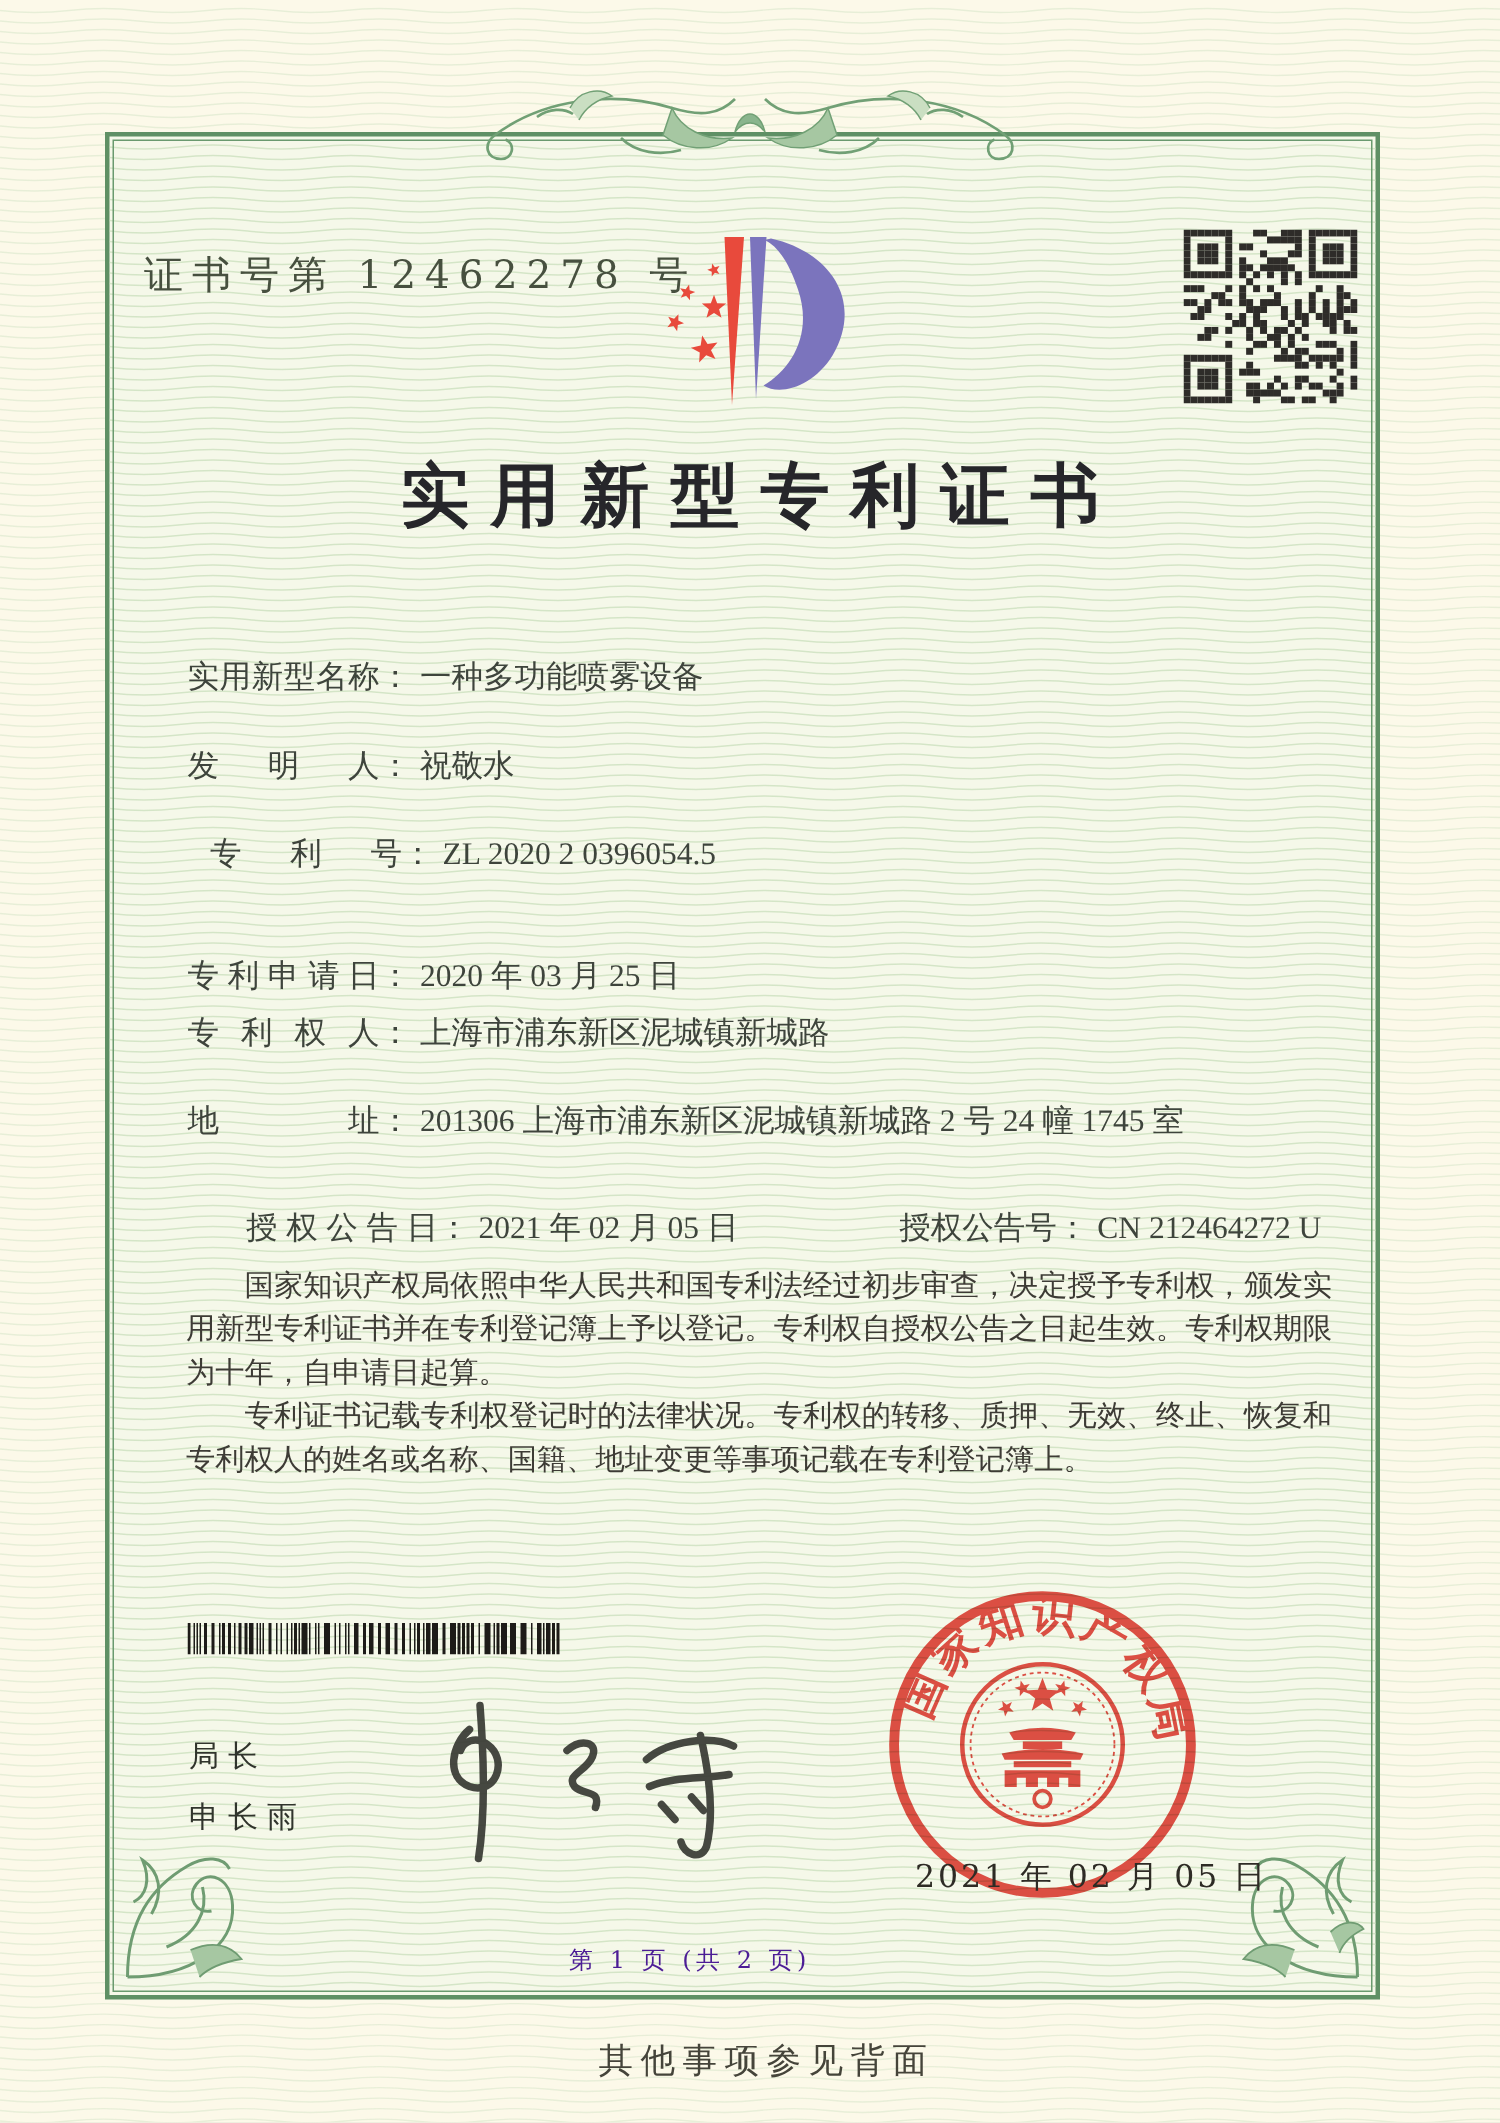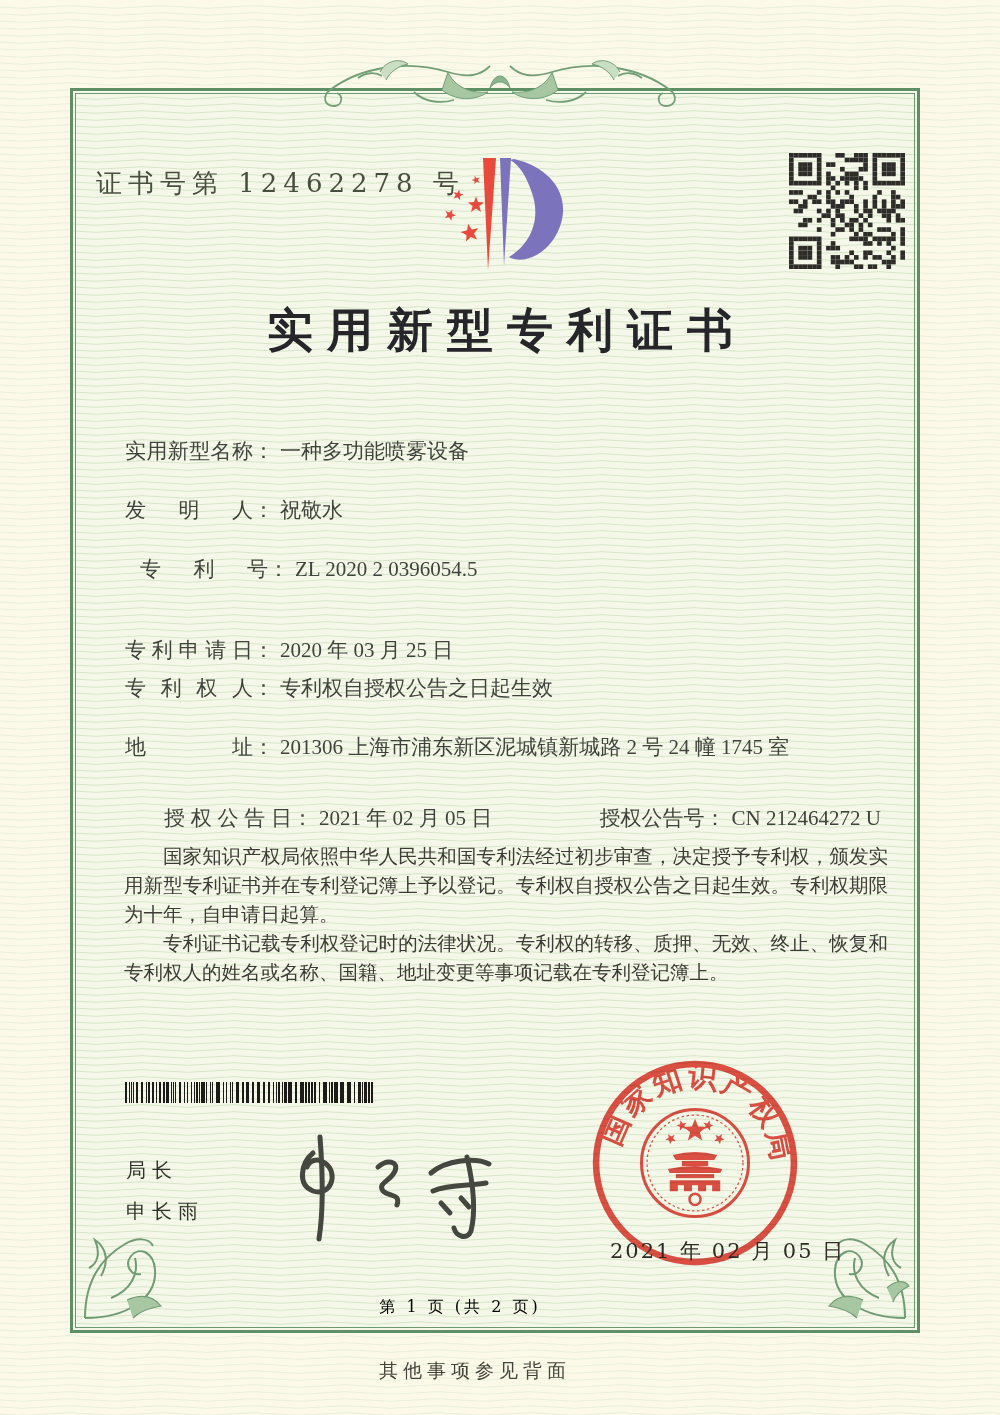--- a/index.html
+++ b/index.html
@@ -20,23 +20,23 @@
   .row .sep{margin:0 6px 0 0;}
   .row2{display:inline-block;margin-left:102px;}
   .body-text{left:124px;top:842px;width:764px;font-size:19.5px;line-height:29px;color:#3d3b35;
              text-align:justify;font-family:"DejaVu Serif","Liberation Serif",serif;}
   .body-text p{margin:0;text-indent:2em;}
   .director{left:126px;font-size:20px;letter-spacing:6px;color:#30342c;
             font-family:"DejaVu Serif","Liberation Serif",serif;}
   .seal-date{left:610px;top:1237px;font-size:21px;letter-spacing:2px;color:#2e2b25;z-index:6;
              font-family:"DejaVu Serif","Liberation Serif",serif;}
   .page-note{left:0;top:1297px;width:920px;text-align:center;font-size:16px;letter-spacing:3px;
-             color:#000000;font-family:"DejaVu Serif","Liberation Serif",serif;}
-  .back-note{left:0;top:1358px;width:950px;text-align:center;font-size:19px;letter-spacing:5px;
-             color:#45443a;font-family:Liberation Serif, serif;}
+             color:#4c1d95;font-family:"DejaVu Serif","Liberation Serif",serif;}
+  .back-note{left:0;top:1358px;width:950px;text-align:center;font-size:23px;letter-spacing:5px;
+             color:#45443a;font-family:Liberation Serif, serif;padding-left:36px;}
   .seal{left:589px;top:1057px;z-index:5;opacity:.93;mix-blend-mode:multiply;}
   .sig{left:283px;top:1133px;z-index:4;}
   svg{display:block;}
 </style>
 </head>
 <body>
 
 <div class="page">
 
   <div class="abs bg-waves" id="bgWaves">
@@ -781,21 +781,21 @@
   <div class="abs row" style="left:125px;top:496px;">
     <span class="lbl">发明人</span><span class="sep">：</span><span>祝敬水</span>
   </div>
   <div class="abs row" style="left:140px;top:555px;">
     <span class="lbl">专利号</span><span class="sep">：</span><span>ZL 2020 2 0396054.5</span>
   </div>
   <div class="abs row" style="left:125px;top:616px;margin-top:20px;">
     <span class="lbl">专利申请日</span><span class="sep">：</span><span>2020 年 03 月 25 日</span>
   </div>
   <div class="abs row" style="left:125px;top:674px;">
-    <span class="lbl">专利权人</span><span class="sep">：</span><span>专利权自授权公告之日起生效</span>
+    <span class="lbl">专利权人</span><span class="sep">：</span><span>上海市浦东新区泥城镇新城路</span>
   </div>
   <div class="abs row" style="left:125px;top:733px;">
     <span class="lbl">地址</span><span class="sep">：</span><span>201306 上海市浦东新区泥城镇新城路 2 号 24 幢 1745 室</span>
   </div>
   <div class="abs row" style="left:125px;top:804px;margin-left:39px;">
     <span class="lbl">授权公告日</span><span class="sep">：</span><span>2021 年 02 月 05 日</span>
     <span class="row2">
       <span>授权公告号</span><span class="sep">：</span><span>CN 212464272 U</span>
     </span>
   </div>

